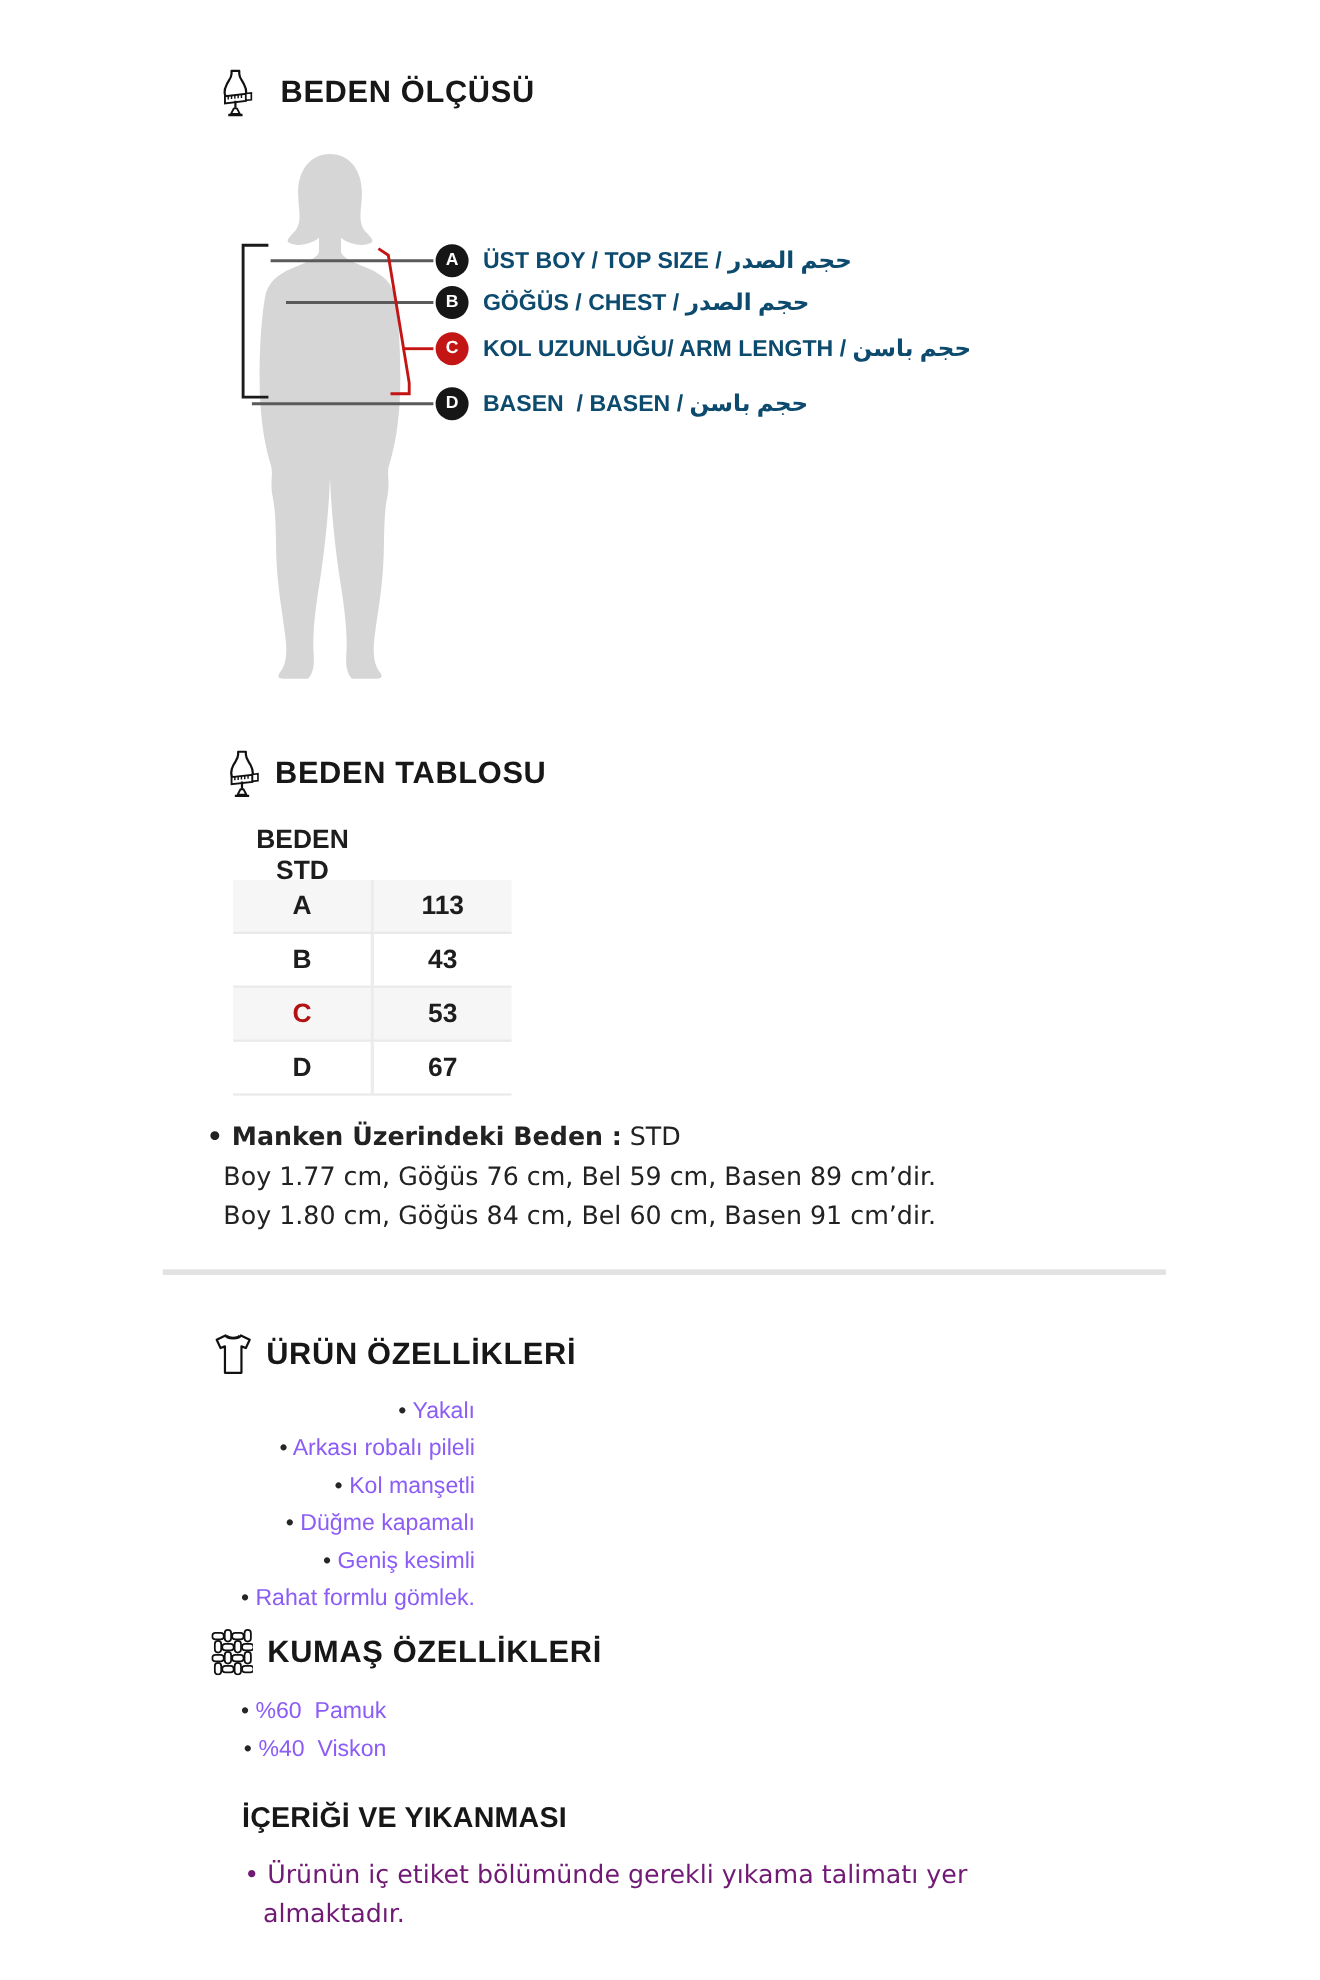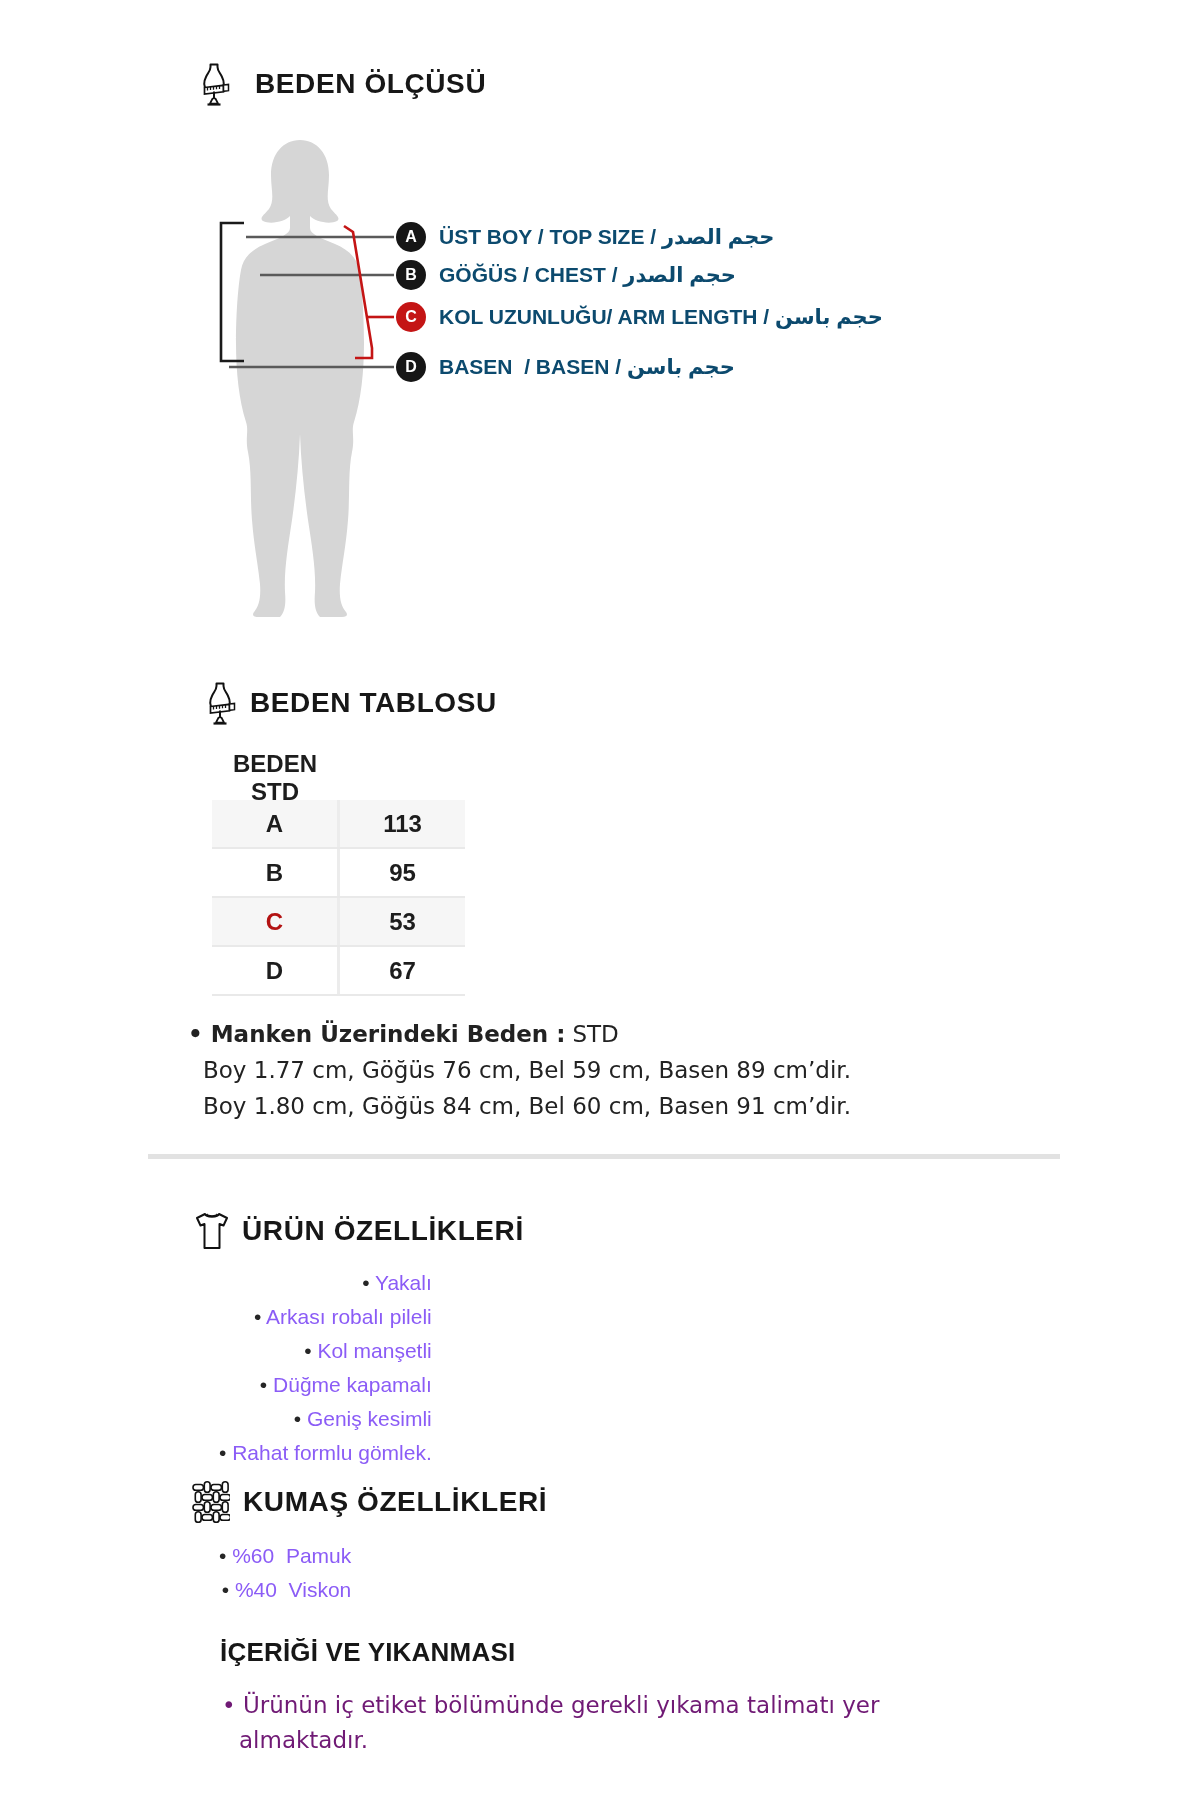--- a/index.html
+++ b/index.html
@@ -140,21 +140,21 @@
       <span class="st-cell">BEDEN</span>
       <span class="st-cell">STD</span>
     </div>
     <div class="st-rows">
       <div class="st-row stripe">
         <span class="st-cell">A</span>
         <span class="st-cell">113</span>
       </div>
       <div class="st-row">
         <span class="st-cell">B</span>
-        <span class="st-cell">95</span>
+        <span class="st-cell">43</span>
       </div>
       <div class="st-row stripe">
         <span class="st-cell red">C</span>
         <span class="st-cell">53</span>
       </div>
       <div class="st-row">
         <span class="st-cell">D</span>
         <span class="st-cell">67</span>
       </div>
     </div>

